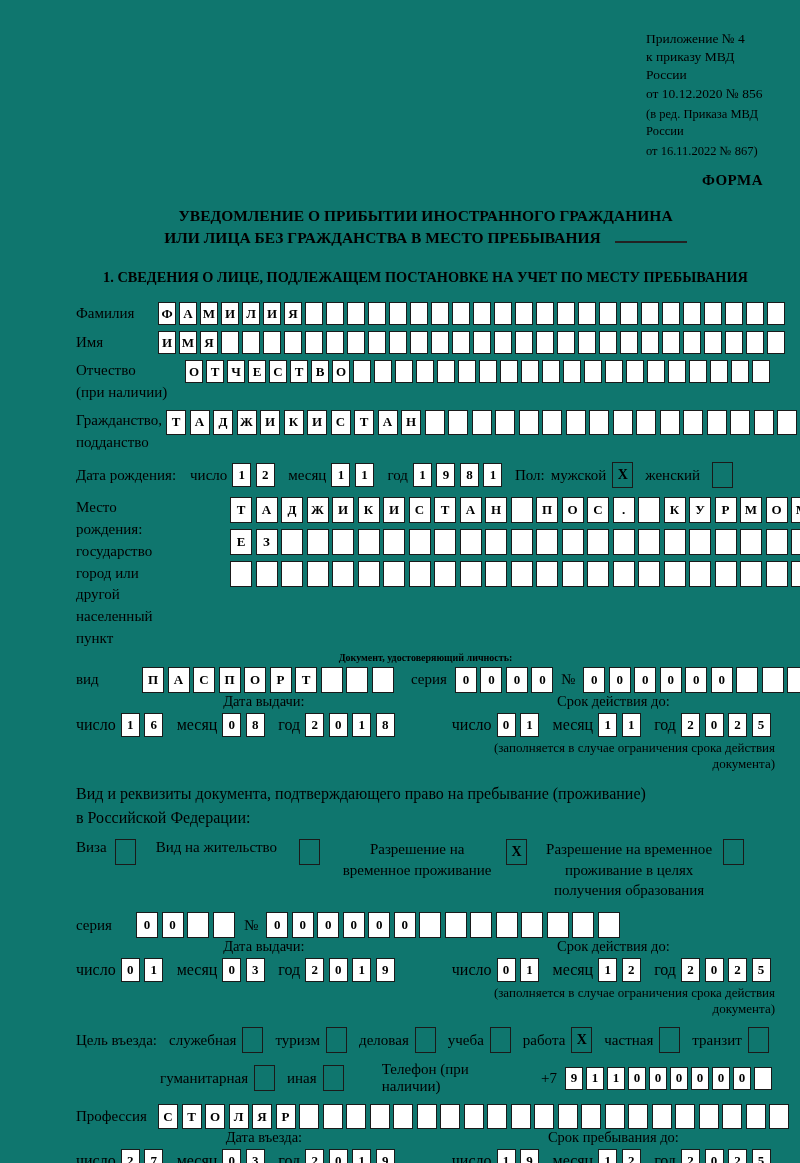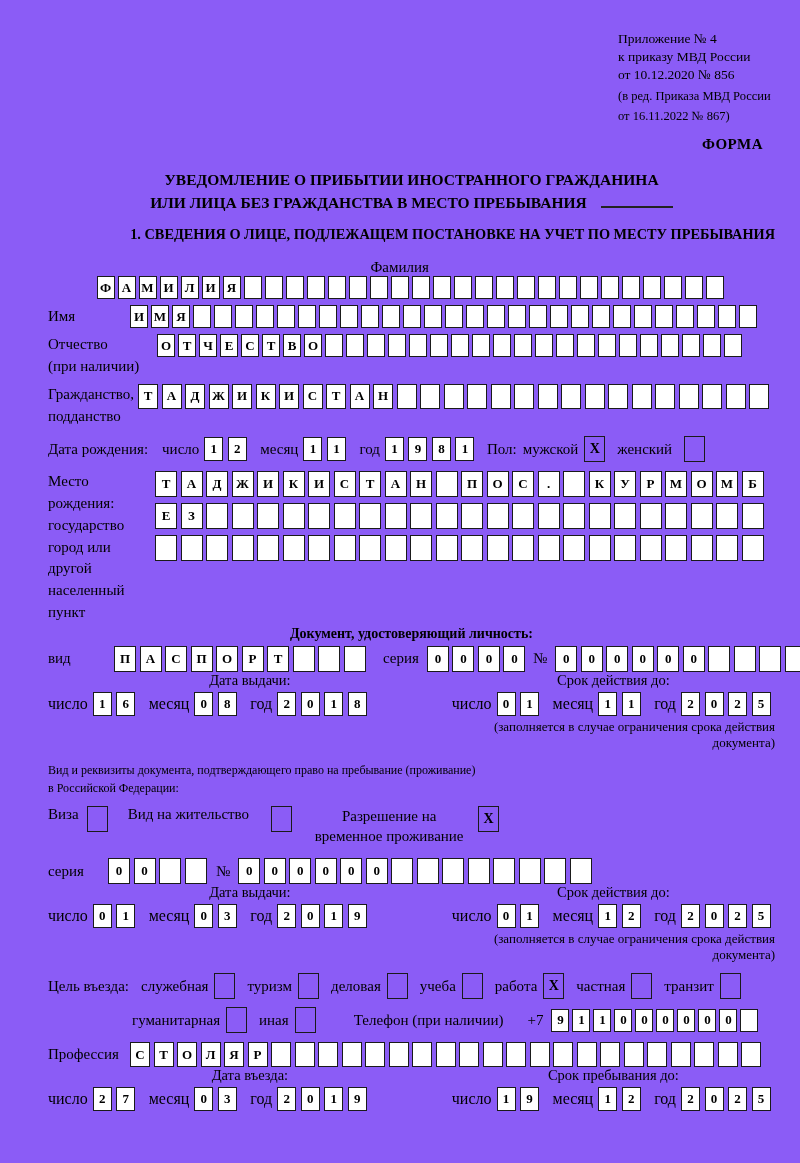--- a/index.html
+++ b/index.html
@@ -1,31 +1,31 @@
 <!DOCTYPE html>
 <html><head>
 <meta charset="utf-8">
 <style>
   * { margin:0; padding:0; box-sizing:border-box; }
   html,body { background:#fff; }
   .page {
     width:800px; height:1163px; overflow:hidden;
-    background:#8b5cf6; color:#000;
+    background:#0f766e; color:#000;
     font-family:"Liberation Serif","DejaVu Serif",serif;
-    padding:30px 25px 10px 48px;
+    padding:30px 25px 10px 76px;
     position:relative;
   }
   
   .hdr { margin-left:570px; font-size:13.5px; line-height:1.35; }
   .hdr .sub { font-size:12.5px; margin-top:3px; }
   .forma { text-align:right; font-weight:bold; font-size:15px; margin:12px 12px 0 0; letter-spacing:.5px; }
   
   .title { text-align:center; font-weight:bold; font-size:15.5px; line-height:1.45; margin-top:16px; }
   .blank-line { display:inline-block; width:72px; border-bottom:2px solid #222; height:14px; margin-left:14px; vertical-align:baseline; }
-  .sect { text-align:right; font-weight:bold; font-size:14.3px; margin-top:12px; }
+  .sect { text-align:center; font-weight:bold; font-size:14.3px; margin-top:20px; }
   
   .frow { display:flex; align-items:center; margin-top:6px; font-size:15px; }
   .frow.top { align-items:flex-start; }
   .rlabel { flex:none; }
   .rlabel2 { flex:none; line-height:1.45; }
   .cells { display:flex; flex-wrap:nowrap; }
   .cell {
     display:inline-flex; align-items:center; justify-content:center;
     border:1.6px solid #1a1a1a; background:#fff;
     font-weight:bold; font-size:13px; flex:none;
@@ -42,27 +42,27 @@
     width:21px; height:26px; border:1.6px solid #1a1a1a;
     font-weight:bold; font-size:14px; flex:none;
   }
   
   .w82  { width:82px; }
   .w109 { width:109px; }
   .w90  { width:90px; }
   .w107 { width:107px; }
   .stack { display:flex; flex-direction:column; }
   .stack .cells { margin-bottom:6px; }
-  .center-b { text-align:center; font-weight:bold; font-size:14px; margin-top:10px; }
+  .center-b { text-align:center; font-weight:bold; font-size:10px; margin-top:10px; }
   .halves { display:flex; }
   .half-l { width:418px; }
   .half-r { flex:1; }
   .half-h { text-align:center; font-size:14.5px; margin-bottom:3px; }
   .note { text-align:right; font-size:13px; margin-top:3px; }
-  .intro { font-size:12px; margin-top:10px; line-height:1.55; }
+  .intro { font-size:16px; margin-top:10px; line-height:1.55; }
   .optrow { display:flex; align-items:flex-start; margin-top:8px; font-size:15px; }
   .opt { display:flex; align-items:flex-start; }
   .opt .lbl { margin-right:8px; }
   .opt .lbl.c2 { width:162px; text-align:center; line-height:1.35; }
   .opt .lbl.c3 { width:172px; text-align:center; line-height:1.35; }
   .gap12 { margin-left:12px; } .gap16 { margin-left:16px; } .gap20 { margin-left:20px; }
   .purpose { display:flex; align-items:center; margin-top:10px; font-size:15px; }
   .purpose .checkbox { margin-left:6px; }
   .purpose .pl { margin-left:12px; }
 </style>
@@ -82,21 +82,21 @@
 
   <div class="title">
     <div>УВЕДОМЛЕНИЕ О ПРИБЫТИИ ИНОСТРАННОГО ГРАЖДАНИНА</div>
     <div>
       <span>ИЛИ ЛИЦА БЕЗ ГРАЖДАНСТВА В МЕСТО ПРЕБЫВАНИЯ</span><span class="blank-line"></span>
     </div>
   </div>
 
   <div class="sect">1. СВЕДЕНИЯ О ЛИЦЕ, ПОДЛЕЖАЩЕМ ПОСТАНОВКЕ НА УЧЕТ ПО МЕСТУ ПРЕБЫВАНИЯ</div>
 
-  <div class="frow" style="margin-top:16px;flex-direction:column;">
+  <div class="frow" style="margin-top:16px;">
     <div class="rlabel w82">Фамилия</div>
     <div class="cells">
         <span class="cell">Ф</span>
         <span class="cell">А</span>
         <span class="cell">М</span>
         <span class="cell">И</span>
         <span class="cell">Л</span>
         <span class="cell">И</span>
         <span class="cell">Я</span>
         <span class="cell"></span>
@@ -249,21 +249,21 @@
         <span class="cell dcell">8</span>
         <span class="cell dcell">1</span>
       </div>
     <span style="margin-left:8px;">Пол:</span>
     <span style="margin-left:6px;">мужской</span>
     <span class="checkbox" style="margin-left:6px;">X</span>
     <span style="margin-left:12px;">женский</span>
     <span class="checkbox" style="margin-left:12px;"></span>
   </div>
 
-  <div class="frow top" style="margin-top:9px;">
+  <div class="frow top" style="margin-top:9px;gap:47px;">
     <div class="rlabel2 w107">
       <div>Место рождения:</div>
       <div>государство</div>
       <div>город или другой</div>
       <div>населенный пункт</div>
     </div>
     <div class="stack">
       <div class="cells wide">
           <span class="cell">Т</span>
           <span class="cell">А</span>
@@ -429,20 +429,24 @@
       <span class="checkbox"></span>
     </div>
     <div class="opt gap20">
       <span class="lbl">Вид на жительство</span>
       <span class="checkbox gap12" style="margin-left:14px;"></span>
     </div>
     <div class="opt gap16">
       <span class="lbl c2">Разрешение на временное проживание</span>
       <span class="checkbox">X</span>
     </div>
+    <div class="opt gap16">
+      <span class="lbl c3">Разрешение на временное проживание в целях получения образования</span>
+      <span class="checkbox"></span>
+    </div>
   </div>
 
   <div class="frow" style="margin-top:12px;">
     <div class="rlabel" style="width:60px;">серия</div>
     <div class="cells wide">
         <span class="cell">0</span>
         <span class="cell">0</span>
         <span class="cell"></span>
         <span class="cell"></span>
       </div>

